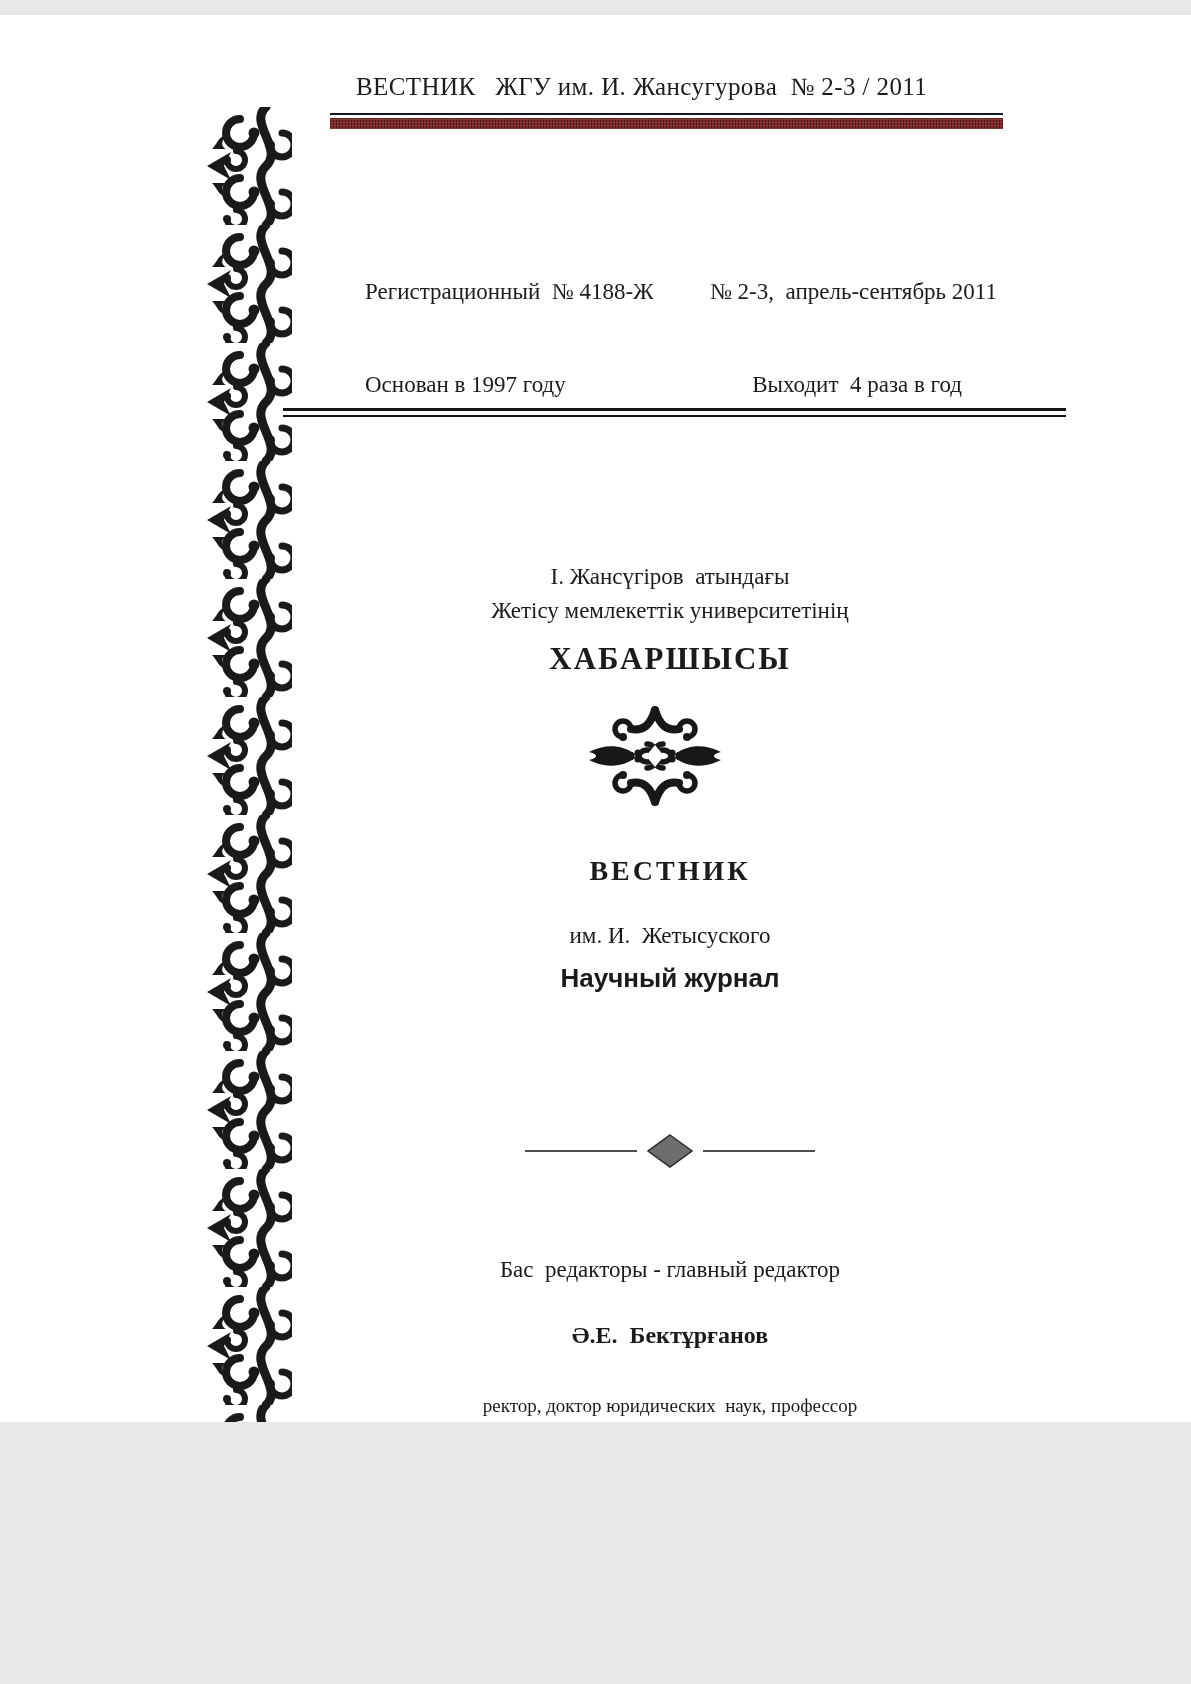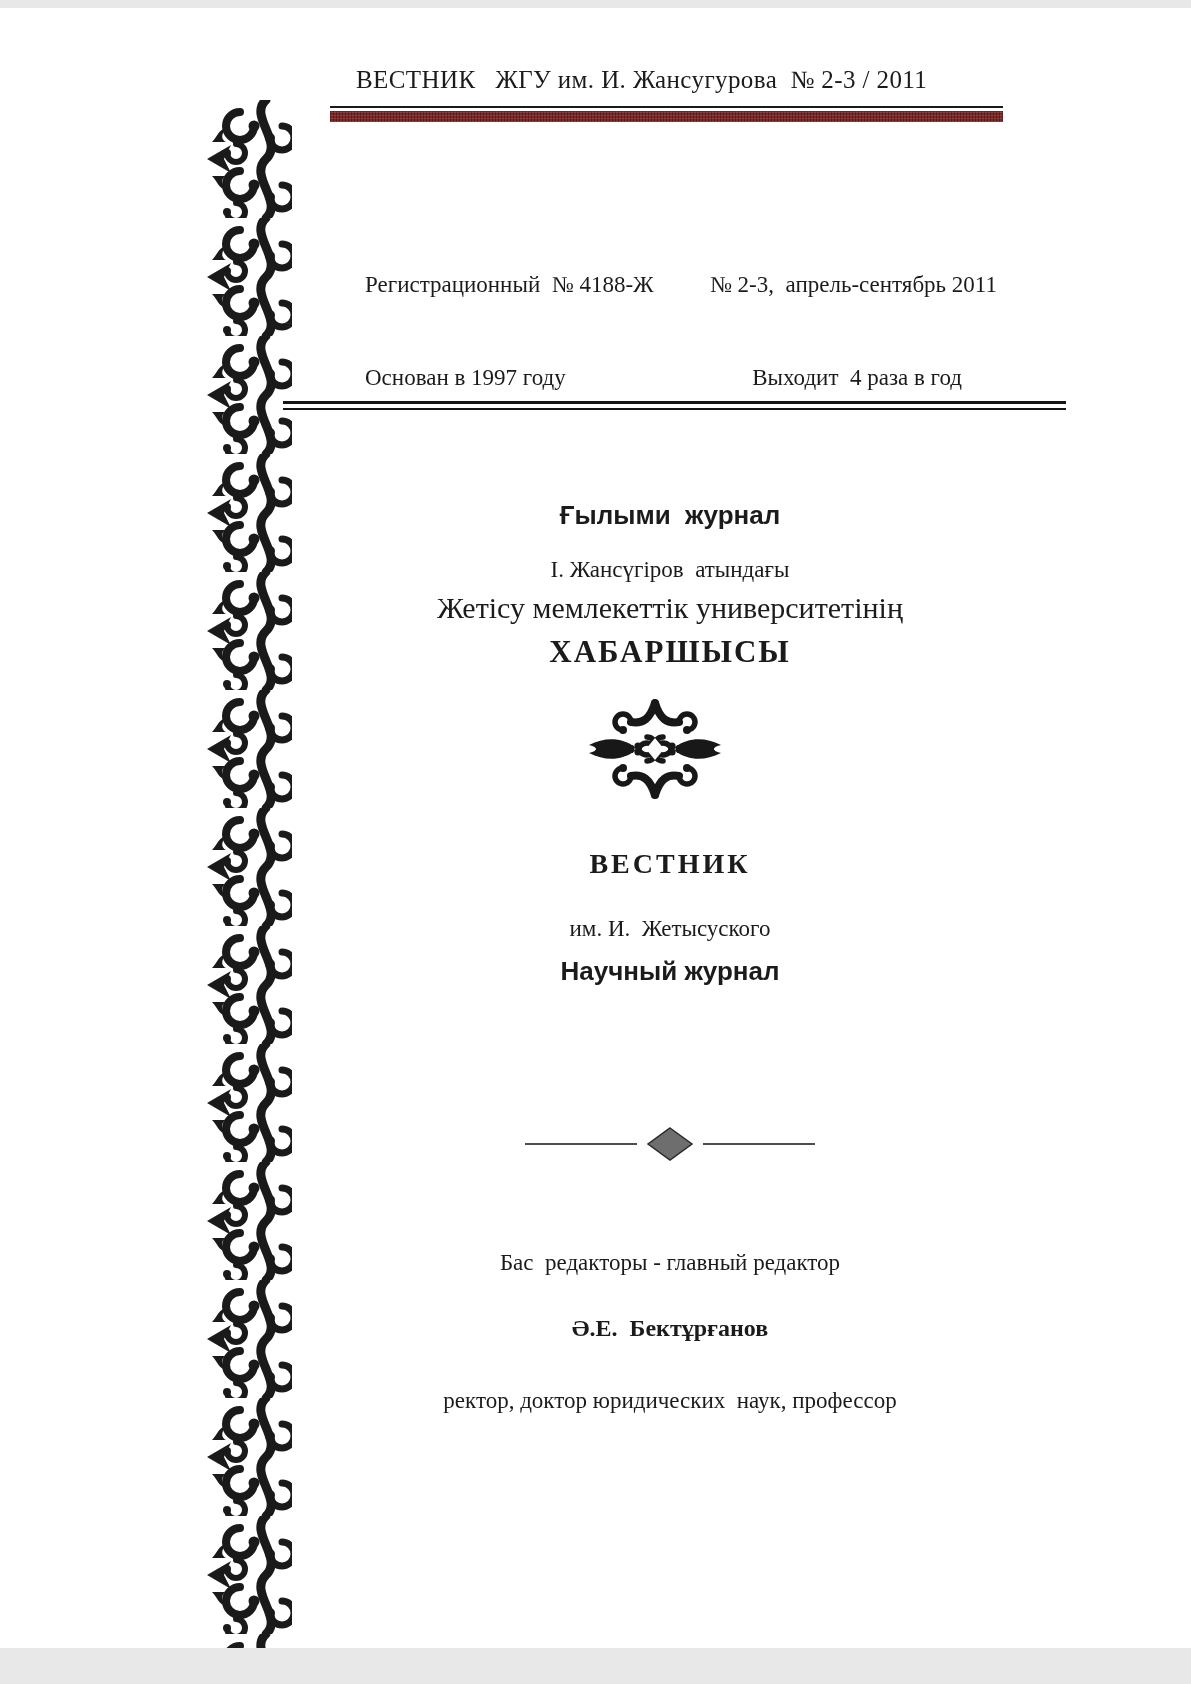--- a/index.html
+++ b/index.html
@@ -1,19 +1,19 @@
 <!DOCTYPE html>
 <html><head>
 <meta charset="utf-8">
 <style>
   html,body{margin:0;padding:0;background:#e8e8e8;}
   .page{
     position:relative;
-    width:1191px;height:1640px;
-    margin:8px auto;
+    width:1191px;height:1407px;
+    margin:15px auto;
     background:#ffffff;
     font-family:"Liberation Serif","DejaVu Serif",serif;
     color:#1b1b1b;
     overflow:hidden;
   }
   .abs{position:absolute;}
   .t{white-space:pre;}
 
   
   .header-title{
@@ -38,35 +38,35 @@
   .double-rule{
     left:283px;top:393px;width:783px;height:4px;
     border-top:3px solid #151515;border-bottom:2px solid #151515;
   }
 
   
   .cline{left:270px;width:800px;text-align:center;}
   .sans-bold{font-family:"Liberation Sans","DejaVu Sans",sans-serif;font-weight:bold;}
   .gylymi{top:492px;font-size:26px;}
   .kz1{top:549px;font-size:23px;text-align:center;}
-  .kz2{top:583px;font-size:30px;}
+  .kz2{top:583px;font-size:23px;}
   .habarshysy{top:626px;font-size:31px;font-weight:bold;letter-spacing:2px;}
   .emblem{left:585px;top:690px;}
   .vestnik{top:840px;font-size:28px;font-weight:bold;letter-spacing:3px;}
   .ru1{top:876px;font-size:23px;}
   .ru2{top:908px;font-size:23px;}
   .nauchny{top:948px;font-size:26px;}
   .divider{
     top:1119px;height:34px;
     display:flex;align-items:center;justify-content:center;gap:9px;
   }
   .dline{width:112px;height:2px;background:#4d4d4d;}
   .bas{top:1242px;font-size:23px;}
   .editor-name{top:1307px;font-size:24px;font-weight:bold;}
-  .rector{top:1380px;font-size:23px;}
+  .rector{top:1380px;font-size:19px;}
 
   
   .border-strip{left:206px;top:92px;}
   .bottom-mark{left:206px;top:1676px;width:224px;height:8px;background:#121212;}
 </style>
 </head>
 <body>
 
 <div class="page">
 
@@ -107,21 +107,20 @@
     <span class="t">Регистрационный  № 4188-Ж</span>
     <span class="t">№ 2-3,  апрель-сентябрь 2011</span>
   </div>
   <div class="abs equals-mark t">=</div>
   <div class="abs row founded-row">
     <span class="t">Основан в 1997 году</span>
     <span class="t">Выходит  4 раза в год</span>
   </div>
   <div class="abs double-rule"></div>
 
-  <div class="abs cline gylymi sans-bold t">Ғылыми  журнал</div>
   <div class="abs cline kz1 t">І. Жансүгіров  атындағы</div>
   <div class="abs cline kz2 t">Жетісу мемлекеттік университетінің</div>
   <div class="abs cline habarshysy t">ХАБАРШЫСЫ</div>
 
   <svg class="abs emblem" width="140" height="102" viewBox="-70 -51 140 102" xmlns="http://www.w3.org/2000/svg">
     <defs>
       <g id="quad">
         <path d="M0,-46 C5,-30 12,-25 24,-27" fill="none" stroke="#181818" stroke-width="8" stroke-linecap="round"></path>
         <path d="M24,-27 a8,8 0 1,1 8,8" fill="none" stroke="#181818" stroke-width="5.5" stroke-linecap="round"></path>
         <circle cx="32" cy="-19" r="4" fill="#181818"></circle>

